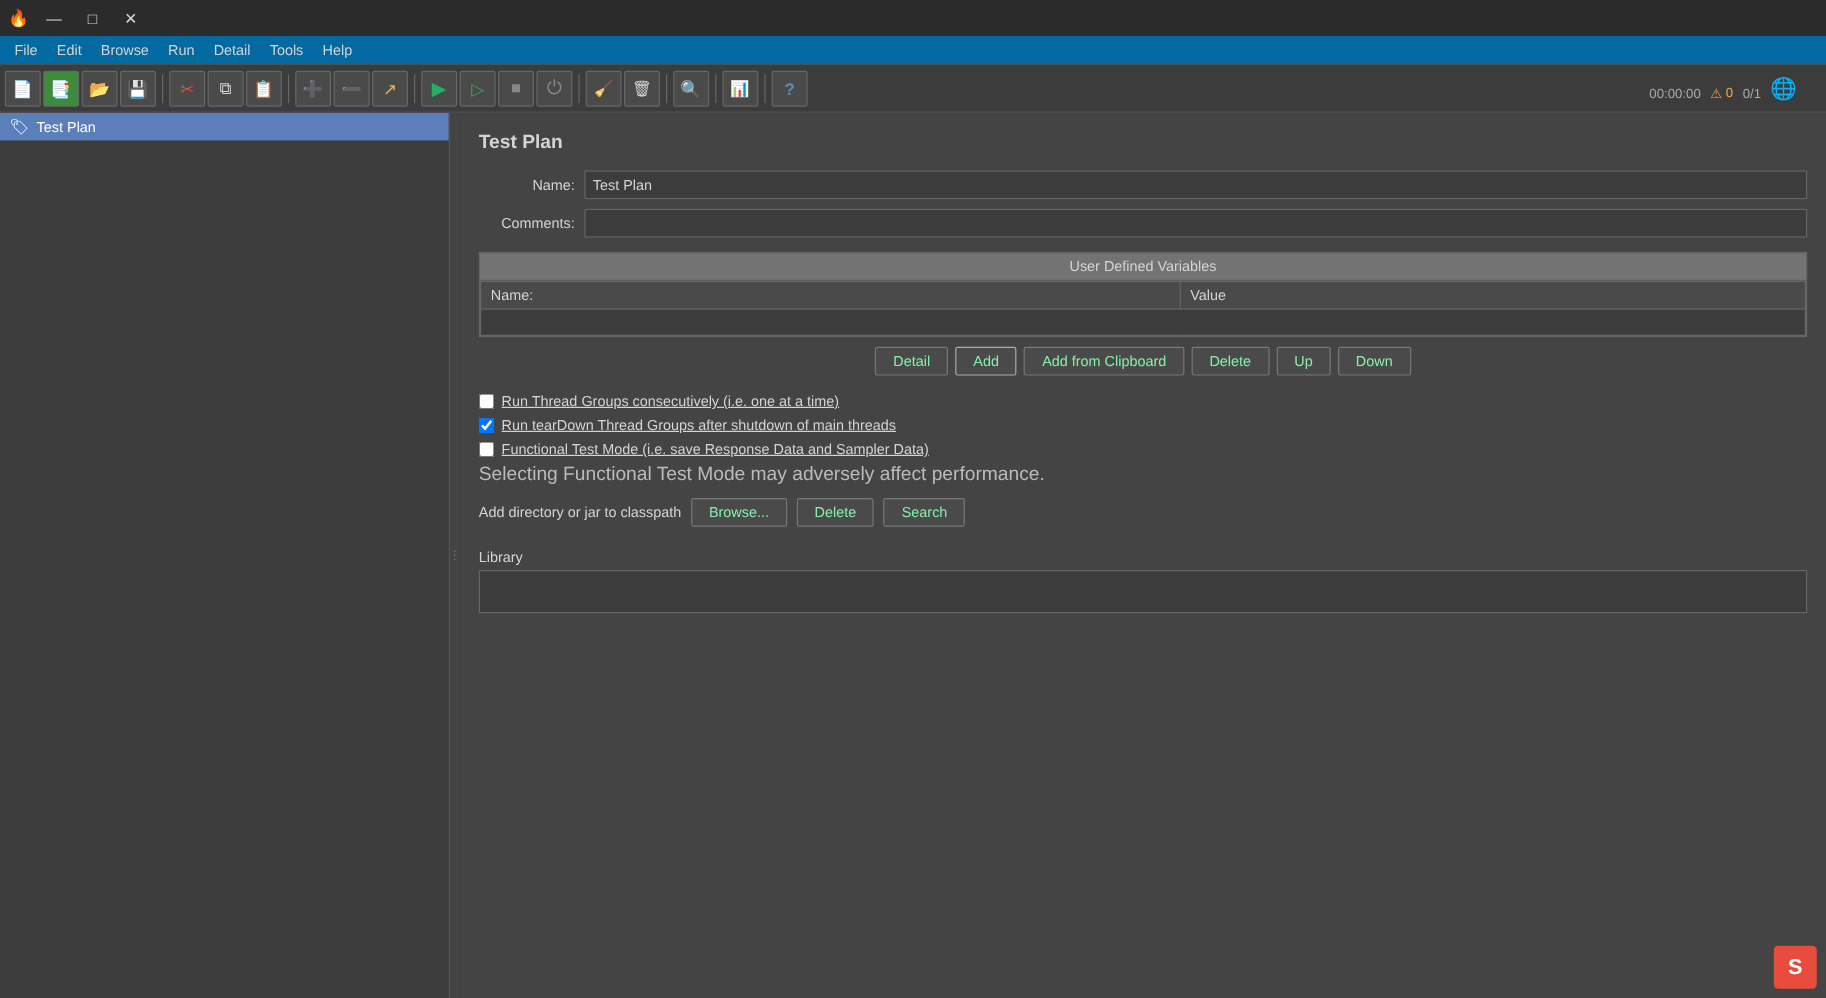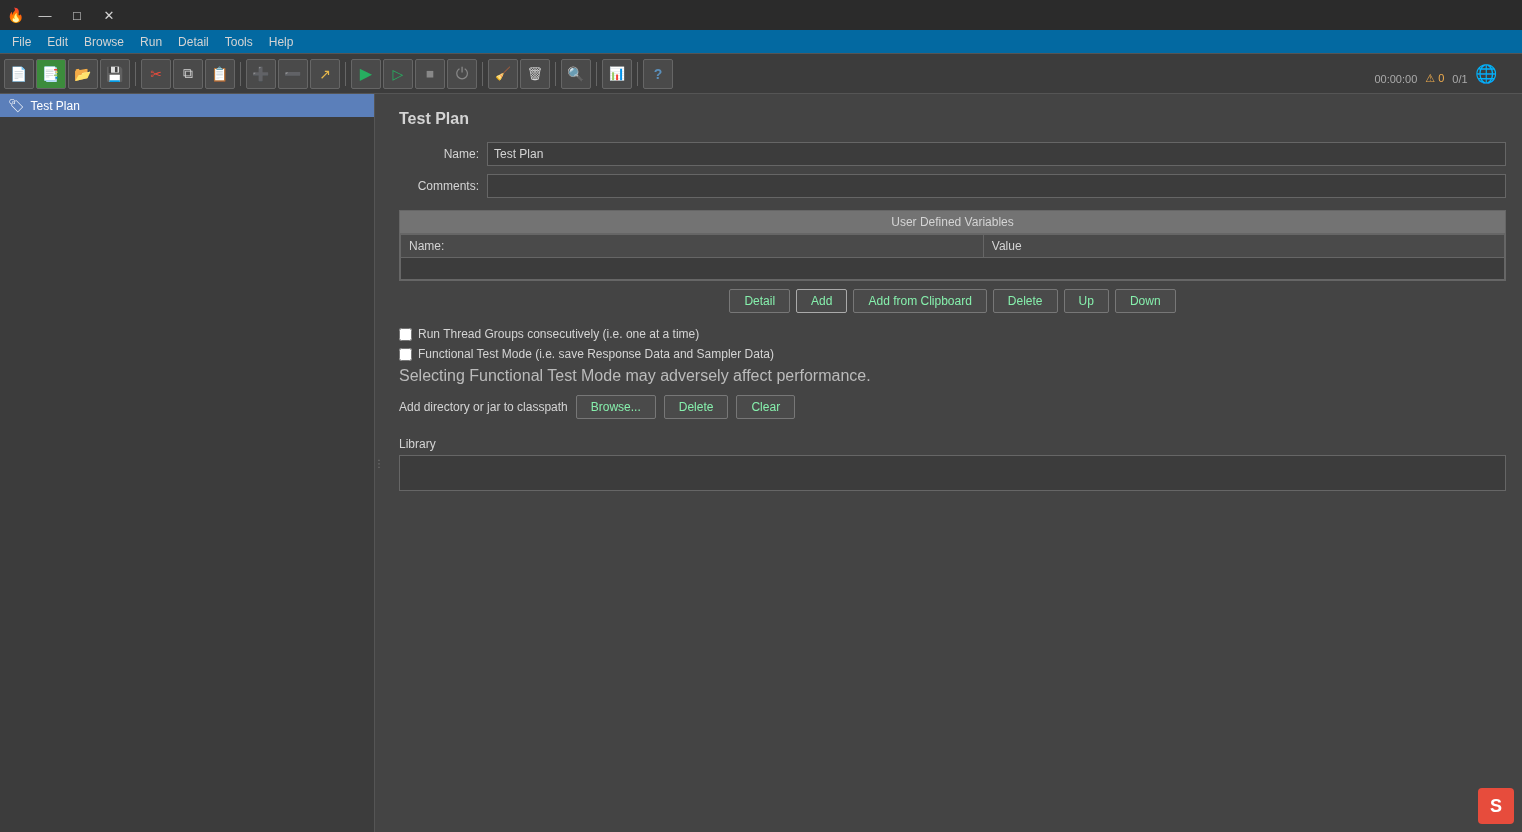--- a/index.html
+++ b/index.html
@@ -245,20 +245,21 @@
       border-radius: 2px;
     }
     .action-btn.primary {
       background: #4a4a4a;
       border: 1px solid #aaa;
     }
 
     
     .checkboxes-section {
       margin-top: 14px;
+      text-decoration: underline;
     }
     .checkbox-row {
       display: flex;
       align-items: center;
       margin-bottom: 6px;
       font-size: 12px;
       color: #d4d4d4;
     }
     .checkbox-row input[type="checkbox"] {
       margin-right: 6px;
@@ -423,32 +424,36 @@
       <button class="action-btn">Up</button>
       <button class="action-btn">Down</button>
     </div>
 
     <div class="checkboxes-section">
       <div class="checkbox-row">
         <input type="checkbox" id="cb1" style="">
         <label for="cb1">Run Thread Groups consecutively (i.e. one at a time)</label>
       </div>
       <div class="checkbox-row">
+        <input type="checkbox" id="cb2" checked="" style="">
+        <label for="cb2">Run tearDown Thread Groups after shutdown of main threads</label>
+      </div>
+      <div class="checkbox-row">
         <input type="checkbox" id="cb3" style="">
         <label for="cb3">Functional Test Mode (i.e. save Response Data and Sampler Data)</label>
       </div>
     </div>
 
     <div class="hint-text">Selecting Functional Test Mode may adversely affect performance.</div>
 
     <div class="classpath-row">
       <span>Add directory or jar to classpath</span>
       <button class="action-btn">Browse...</button>
       <button class="action-btn">Delete</button>
-      <button class="action-btn">Clear</button>
+      <button class="action-btn">Search</button>
     </div>
 
     <div class="library-section">
       <div class="library-label">Library</div>
       <table class="library-table">
         <tbody>
           <tr>
               <td style="height:30px;"></td>
             </tr>
         </tbody>

